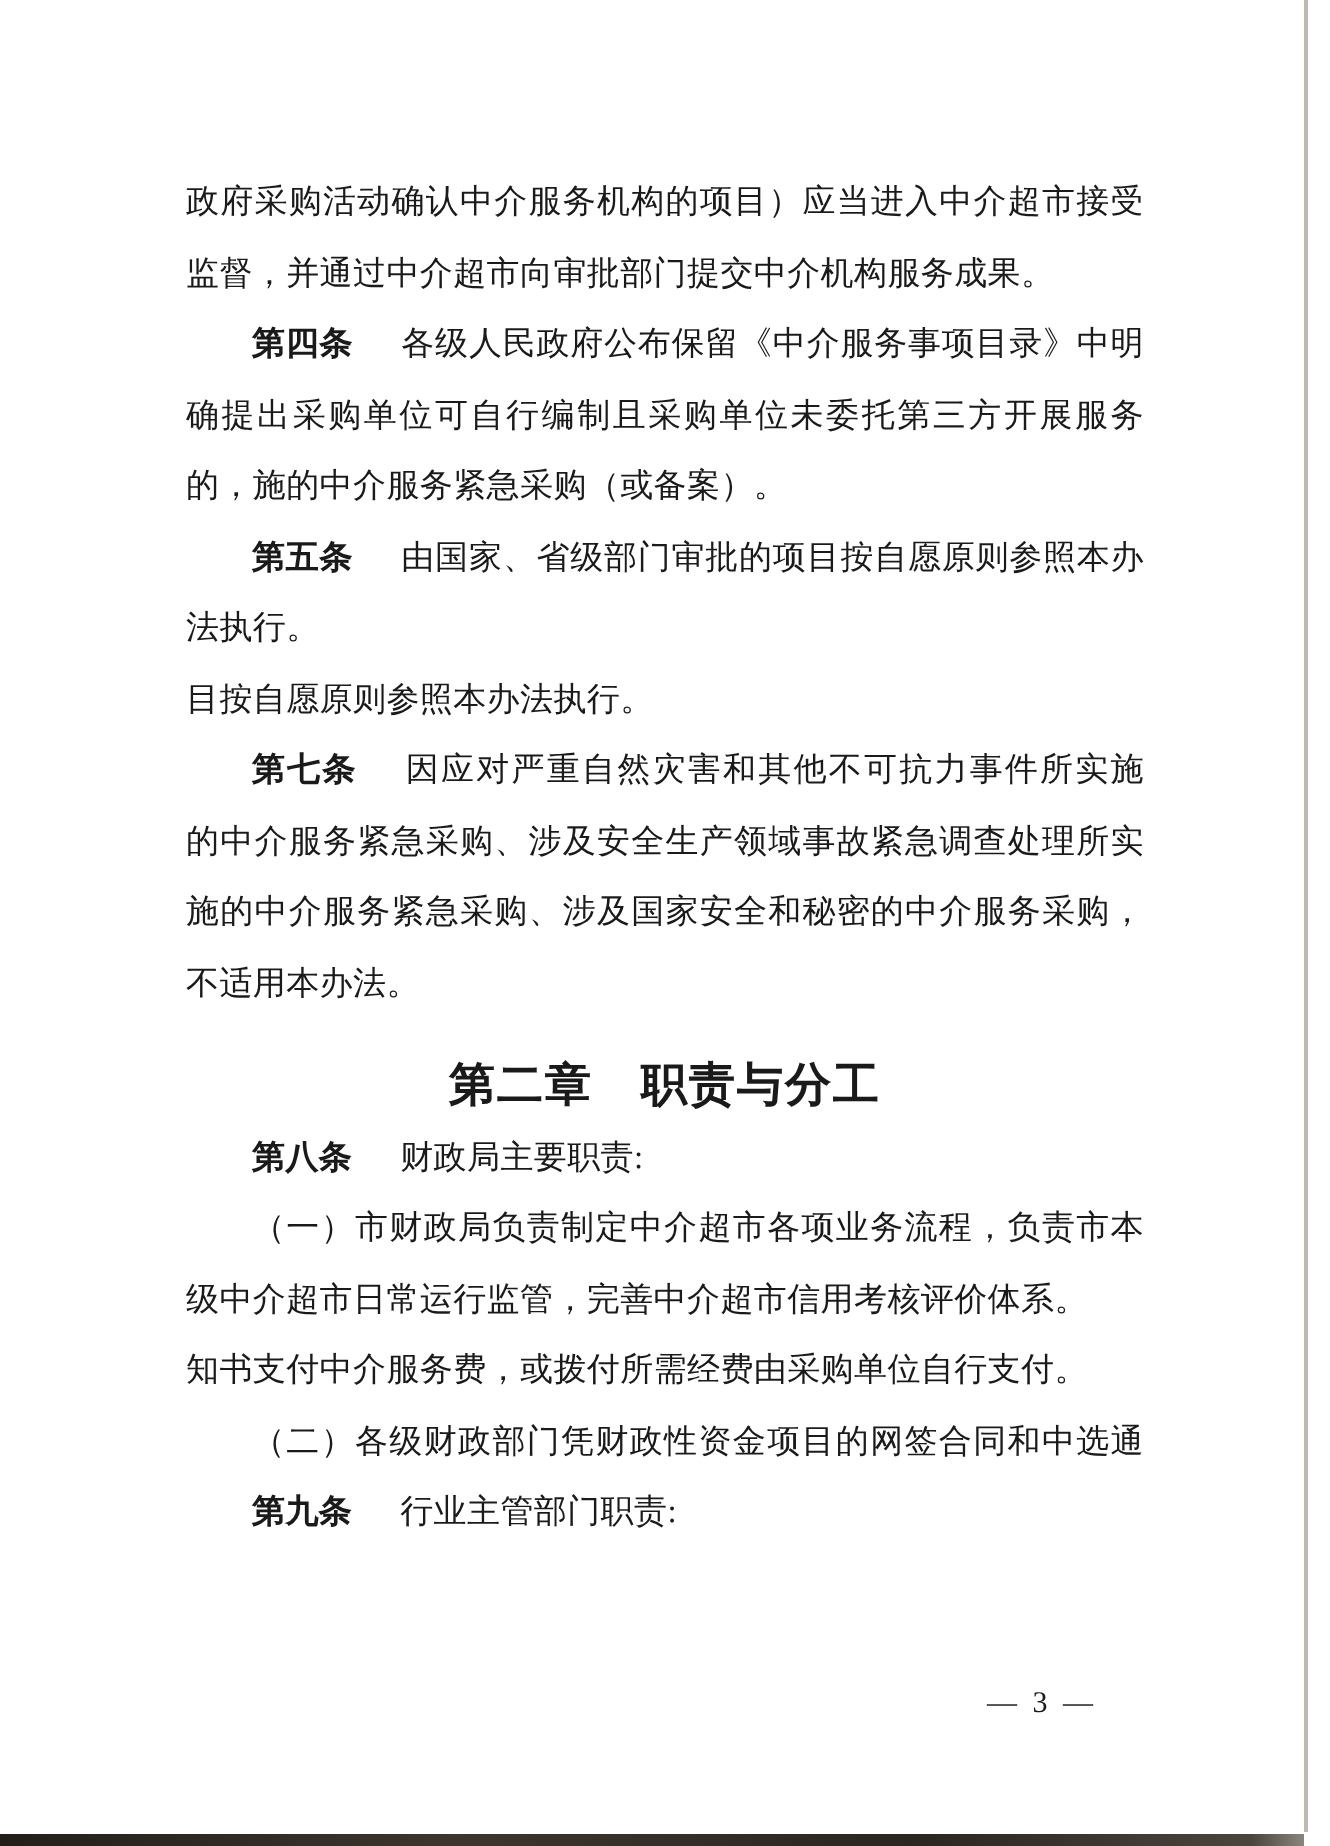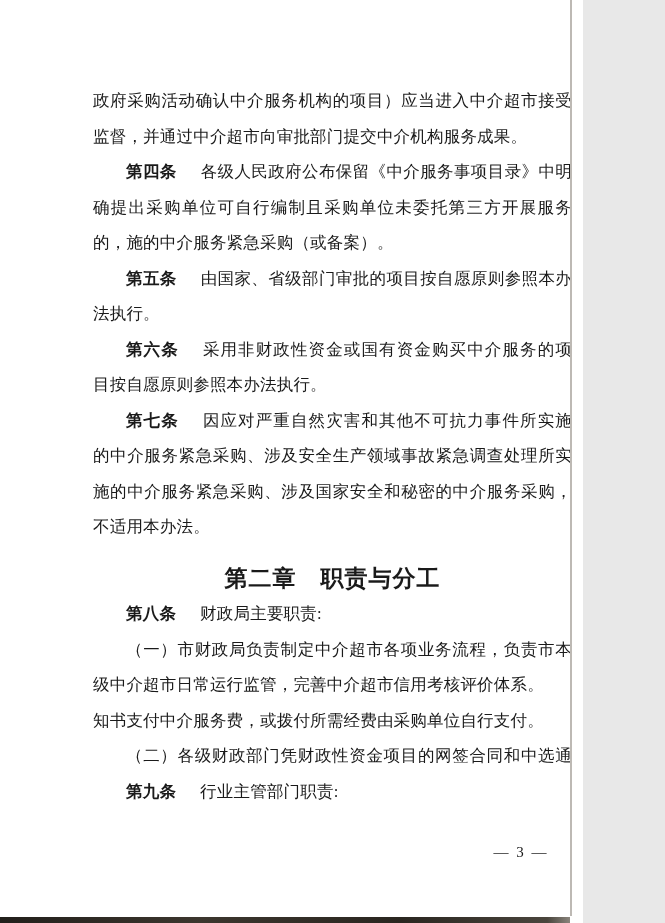--- a/index.html
+++ b/index.html
@@ -2,21 +2,21 @@
 <html><head>
 <meta charset="utf-8">
 <style>
   html, body {
     margin: 0;
     padding: 0;
     background: #e8e8e8;
   }
   .page {
     position: relative;
-    width: 583px;
+    width: 665px;
     height: 923px;
     background: #ffffff;
     overflow: hidden;
     font-family: "Liberation Serif", "DejaVu Serif", serif;
     color: #1a1a1a;
   }
   .text-block {
     position: absolute;
     left: 93px;
     top: 83px;
@@ -85,21 +85,20 @@
 
 <div class="page">
   <div class="text-block">
       <div class="line plain fill">政府采购活动确认中介服务机构的项目）应当进入中介超市接受</div>
       <div class="line plain">监督，并通过中介超市向审批部门提交中介机构服务成果。</div>
       <div class="line article fill"><span class="art-num">第四条</span>各级人民政府公布保留《中介服务事项目录》中明</div>
       <div class="line plain fill">确提出采购单位可自行编制且采购单位未委托第三方开展服务</div>
       <div class="line plain">的，施的中介服务紧急采购（或备案）。</div>
       <div class="line article fill"><span class="art-num">第五条</span>由国家、省级部门审批的项目按自愿原则参照本办</div>
       <div class="line plain">法执行。</div>
-      <div class="line article fill"><span class="art-num">第六条</span>采用非财政性资金或国有资金购买中介服务的项</div>
       <div class="line plain">目按自愿原则参照本办法执行。</div>
       <div class="line article fill"><span class="art-num">第七条</span>因应对严重自然灾害和其他不可抗力事件所实施</div>
       <div class="line plain fill">的中介服务紧急采购、涉及安全生产领域事故紧急调查处理所实</div>
       <div class="line plain fill">施的中介服务紧急采购、涉及国家安全和秘密的中介服务采购，</div>
       <div class="line plain">不适用本办法。</div>
       <div class="line chapter">第二章　职责与分工</div>
       <div class="line article"><span class="art-num">第八条</span>财政局主要职责:</div>
       <div class="line item fill">（一）市财政局负责制定中介超市各项业务流程，负责市本</div>
       <div class="line plain">级中介超市日常运行监管，完善中介超市信用考核评价体系。</div>
       <div class="line plain">知书支付中介服务费，或拨付所需经费由采购单位自行支付。</div>

